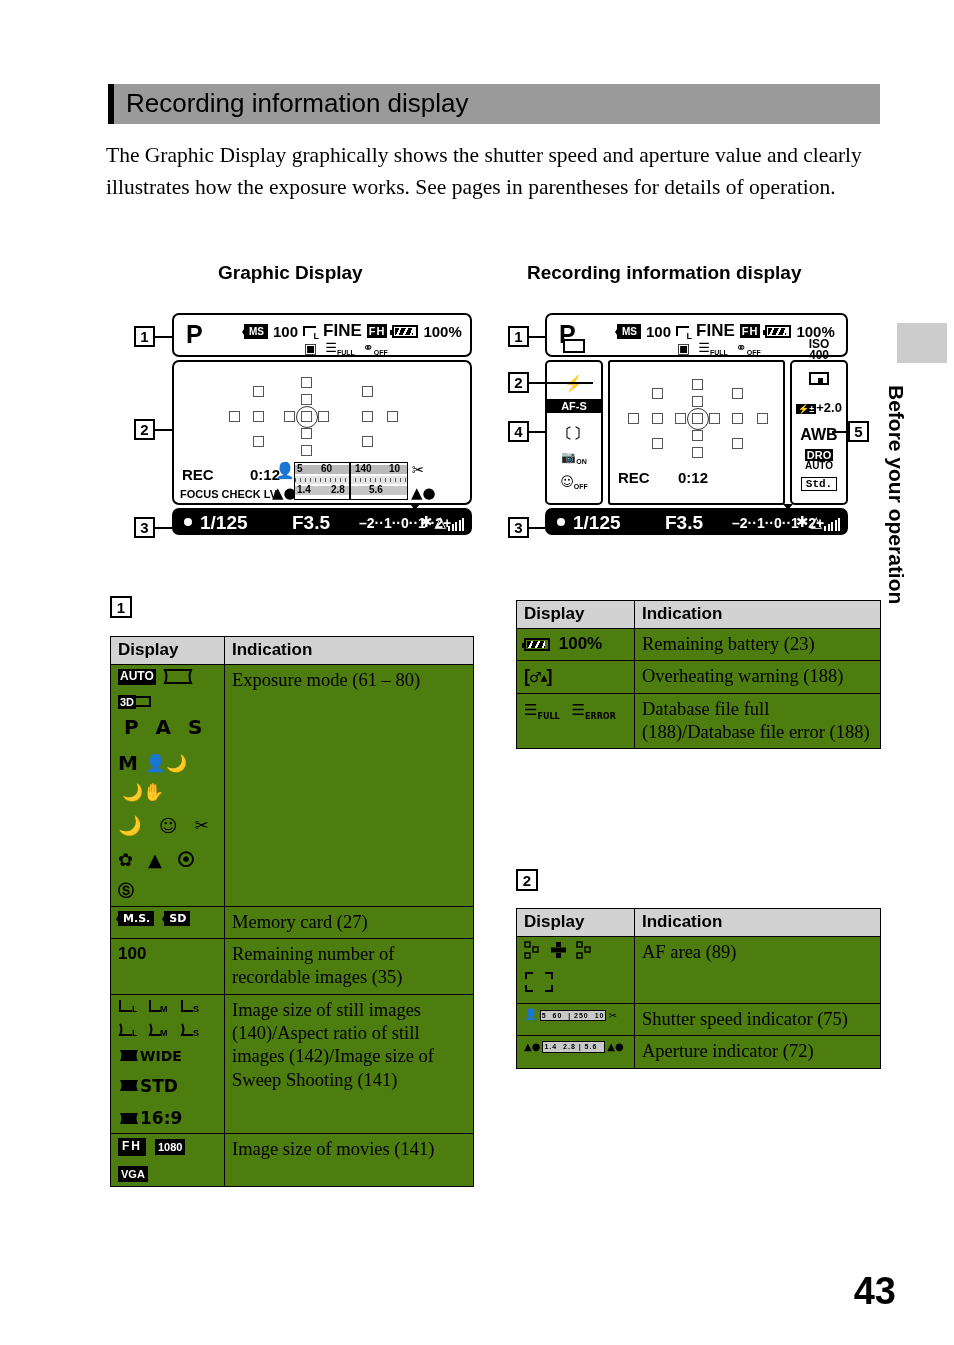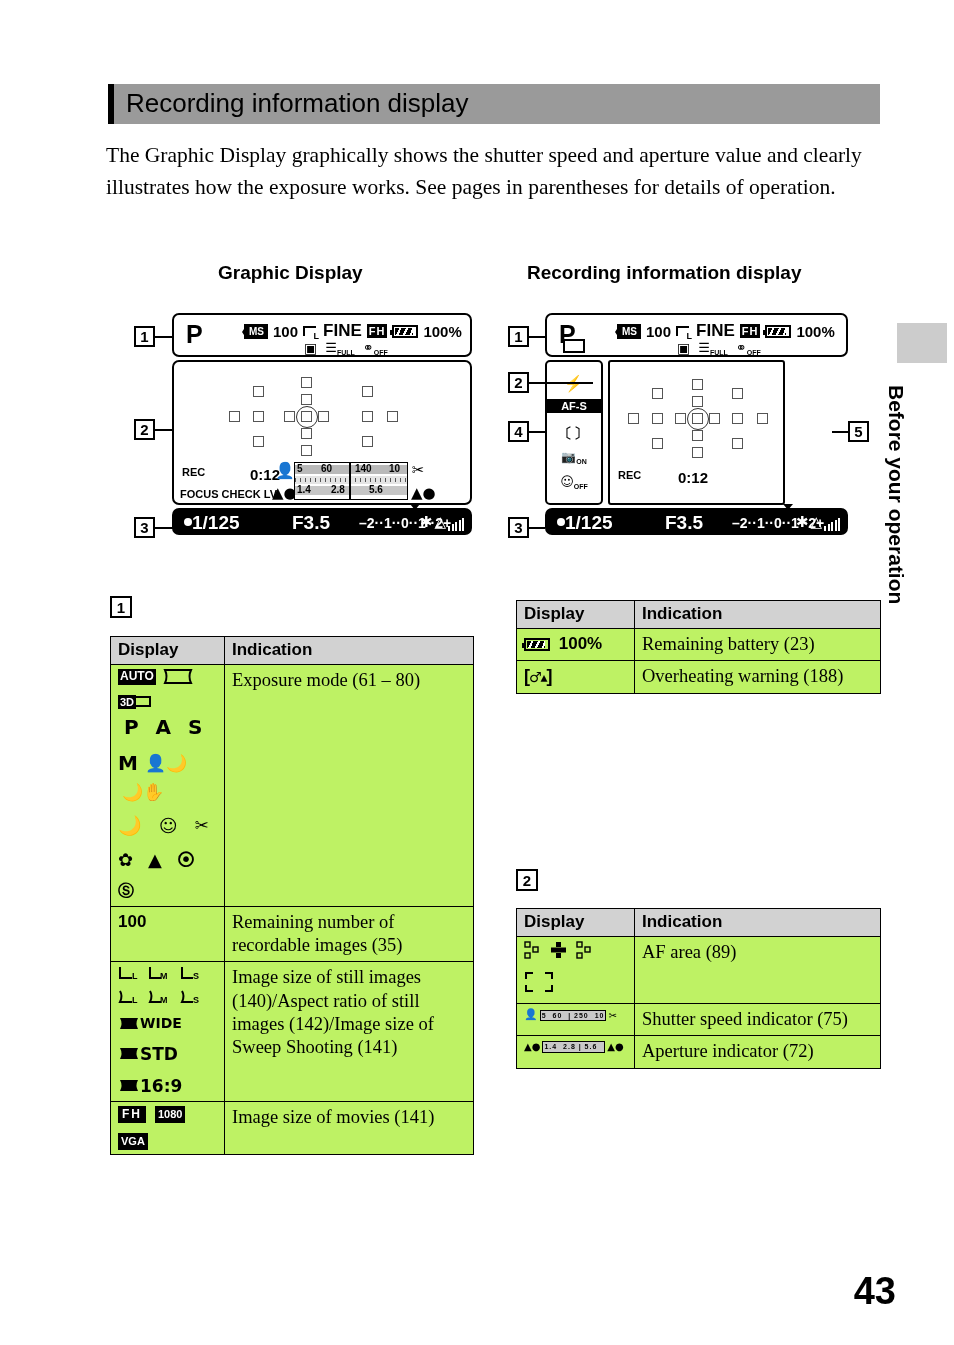--- a/index.html
+++ b/index.html
@@ -97,21 +97,21 @@
   .g { font-family:"DejaVu Sans", sans-serif; }
 
   
   .afgrid { position:absolute; left:0; top:0; width:100%; height:100%; }
   .afpt { position:absolute; width:11px; height:11px; border:1.2px solid #555; }
   .afctr { position:absolute; width:22px; height:22px; border:1.4px solid #333;
            border-radius:50%; }
 
   .mid-txt { position:absolute; font-family:"Liberation Sans", sans-serif;
              font-weight:bold; }
-  .rec   { font-size:11px; }
+  .rec   { font-size:15px; }
   .tmr   { font-size:15px; }
   .fclv  { font-size:11px; }
 
   
   .scale { position:absolute; border:1.5px solid #000; display:flex;
            flex-direction:column; background:#fff; }
   .scale .srow { position:relative; height:13px;
            font-family:"Liberation Sans", sans-serif; font-weight:bold;
            font-size:10px; }
   .scale .srow.top { background:linear-gradient(to bottom,#fff 0 2px,#b9b9b9 2px 11px,#fff 11px 13px); }
@@ -120,21 +120,21 @@
            background-image:repeating-linear-gradient(90deg,#555 0 1px,transparent 1px 5px);
            background-size:100% 4px; background-position:0 2px;
            background-repeat:repeat-x;}
   .scale .div { position:absolute; top:0; bottom:0; width:1.5px; background:#000; }
 
   
   .bb { position:absolute; color:#fff; font-family:"Liberation Sans", sans-serif;
         font-weight:bold; }
   .bb-dot { left:10px; top:8px; width:8px; height:8px; background:#fff;
             border-radius:50%; }
-  .bb-ss  { left:18px; top:2px; font-size:19px; }
+  .bb-ss  { left:26px; top:2px; font-size:19px; }
   .bb-fn  { left:118px; top:2px; font-size:19px; }
   .bb-ev  { left:185px; top:5px; font-size:14px; letter-spacing:0px;
             white-space:nowrap;}
   .bb-tri { position:absolute; left:236px; top:-6px; width:0;height:0;
             border-left:5px solid transparent; border-right:5px solid transparent;
             border-top:6px solid #000; z-index:4;}
   .bb-tail{ right:6px; top:3px; font-size:14px; display:flex; gap:2px;
             align-items:flex-end;}
   .bars { display:inline-flex; gap:1.5px; align-items:flex-end; height:14px;}
   .bars b{ width:2px; background:#fff; display:block;}
@@ -143,21 +143,21 @@
   .sidecol { position:absolute; top:0; bottom:0; border:2px solid #000;
              border-radius:5px; background:#fff; }
   .sidecol .si { position:absolute; left:0; width:100%; text-align:center;
              font-family:"Liberation Sans", sans-serif; font-weight:bold;
              font-size:11px; }
 
   
   table.dt {
     position:absolute;
     border-collapse:collapse;
-    background:#bef264;
+    background:#4d7c0f;
   }
   table.dt th, table.dt td {
     border:1.3px solid #000;
     vertical-align:top;
     padding:4px 7px;
   }
   table.dt th {
     background:#d2d2d2;
     font-family:"Liberation Sans", sans-serif;
     font-weight:bold; font-size:17px;
@@ -372,20 +372,38 @@
         <div class="afpt" style="left:18px; top:51px;"></div>
         <div class="afpt" style="left:122px; top:26px;"></div>
         <div class="afpt" style="left:122px; top:51px;"></div>
         <div class="afpt" style="left:122px; top:76px;"></div>
         <div class="afpt" style="left:147px; top:51px;"></div>
       </div>
       <div class="mid-txt rec" style="left:8px;  top:107px;">REC</div>
       <div class="mid-txt tmr" style="left:68px; top:107px;">0:12</div>
     </div>
 
+    <div class="sidecol" style="right:0; width:58px;">
+      <div class="si" style="top:-23px; font-size:12px; line-height:11px;">ISO<br>400</div>
+      <div class="si" style="top:10px;">
+        <span style="display:inline-block;width:20px;height:13px;border:2px solid #000;position:relative;">
+          <span style="position:absolute;left:7px;top:4px;width:5px;height:5px;background:#000;"></span>
+        </span>
+      </div>
+      <div class="si" style="top:38px; font-size:13px;">
+        <span class="tagblk" style="font-size:9px;padding:0 2px;">⚡±</span><span>+2.0</span>
+      </div>
+      <div class="si" style="top:64px; font-size:16px;">AWB</div>
+      <div class="si" style="top:88px; font-size:10px; line-height:10px;">
+        <span class="tagblk" style="padding:0 2px;font-size:11px;">DRO</span><br><span>AUTO</span>
+      </div>
+      <div class="si" style="top:115px;">
+        <span style="border:1.5px solid #000;padding:0 4px;font-size:11px;font-family:'Liberation Mono',monospace;">Std.</span>
+      </div>
+    </div>
   </div>
 
   <div class="lcd-row lcd-bot" style="margin-top:3px;">
     <div class="bb bb-dot"></div>
     <div class="bb bb-ss">1/125</div>
     <div class="bb bb-fn">F3.5</div>
     <div class="bb bb-ev">–2··1··0··1··2+</div>
     <div class="bb-tri"></div>
     <div class="bb bb-tail">
       <span class="g" style="font-size:15px">✱</span>
@@ -442,20 +460,29 @@
         <span class="g" style="font-size:18px">✿</span>
         <span class="g" style="font-size:18px;margin-left:8px">▲</span>
         <span class="g" style="font-size:18px;margin-left:8px">⦿</span>
         <span style="flex-basis:100%;height:0"></span>
         <span class="g" style="font-size:16px">Ⓢ</span>
       </div>
     </td>
     <td class="ind">Exposure mode (61 – 80)</td>
   </tr>
   <tr>
+    <td class="dsp">
+      <div class="ig" style="gap:4px 10px;">
+        <span class="badge-ms" style="font-size:11px">M.S.</span>
+        <span class="badge-ms" style="font-size:11px">SD</span>
+      </div>
+    </td>
+    <td class="ind">Memory card (27)</td>
+  </tr>
+  <tr>
     <td class="dsp">100</td>
     <td class="ind">Remaining number of recordable images (35)</td>
   </tr>
   <tr>
     <td class="dsp">
       <div class="ig" style="gap:5px 8px;font-size:15px;">
         <span class="w">
               <svg width="22" height="14" viewBox="0 0 22 14">
                 <path d="M2 1 L2 12 L14 12" fill="none" stroke="#000" stroke-width="2"></path>
                 <text x="14" y="13" font-size="9" font-family="Liberation Sans" font-weight="bold">L</text>
@@ -546,20 +573,29 @@
       <span class="batt" style="vertical-align:middle"><i></i></span>
       <span style="font-size:17px;margin-left:4px">100%</span>
     </td>
     <td class="ind">Remaining battery (23)</td>
   </tr>
   <tr>
     <td class="dsp">
       <span style="font-size:18px;letter-spacing:-1px;">[<span class="g" style="font-size:14px">♂▴</span>]</span>
     </td>
     <td class="ind">Overheating warning (188)</td>
+  </tr>
+  <tr>
+    <td class="dsp">
+      <div class="ig" style="gap:4px 12px;">
+        <span><span class="g" style="font-size:15px">☰</span><sub style="font-size:8px">FULL</sub></span>
+        <span><span class="g" style="font-size:15px">☰</span><sub style="font-size:8px">ERROR</sub></span>
+      </div>
+    </td>
+    <td class="ind">Database file full (188)/Database file error (188)</td>
   </tr>
 </tbody>
   </table>
 
 <div class="sublabel" style="left:516px; top:869px;">2</div>
 
 <table class="dt" id="t2" style="left:516px; top:908px; width:365px;">
   <colgroup>
       <col style="width:118px">
       <col>

